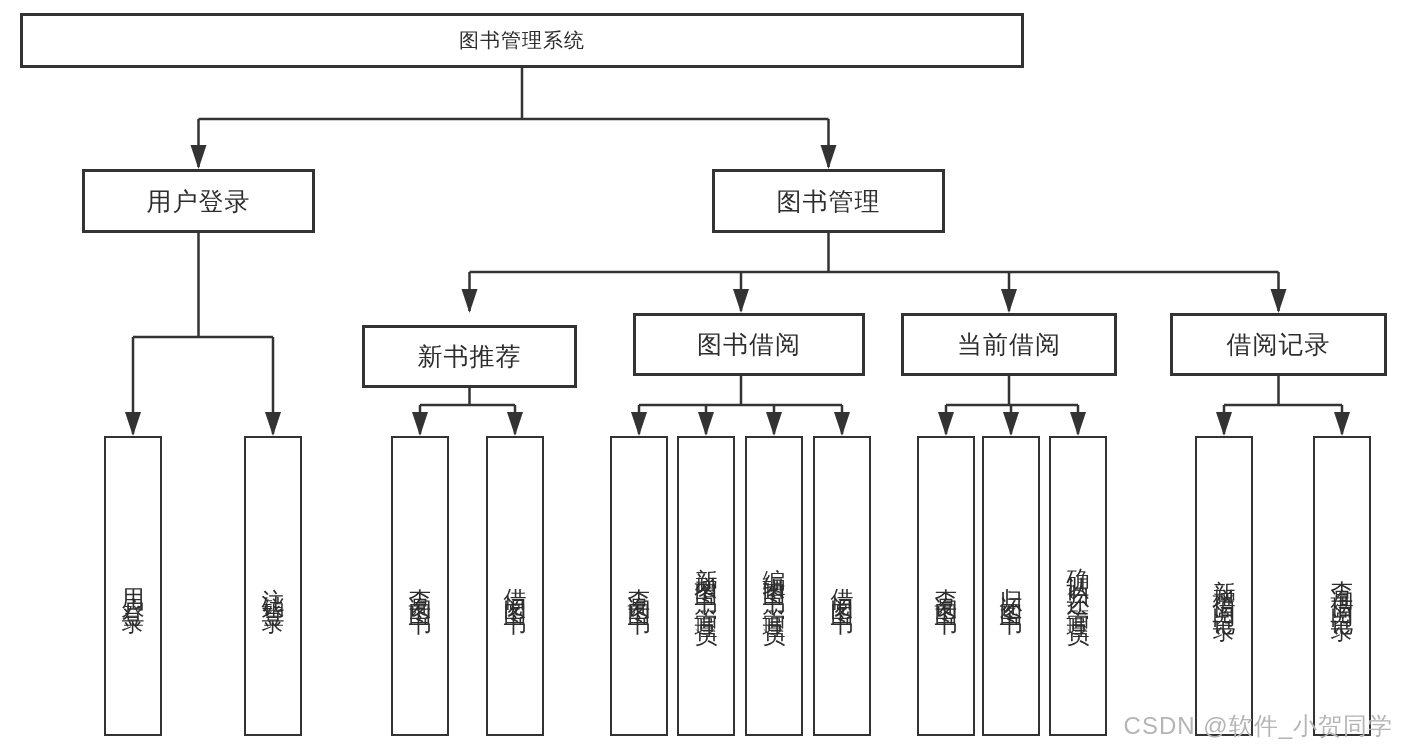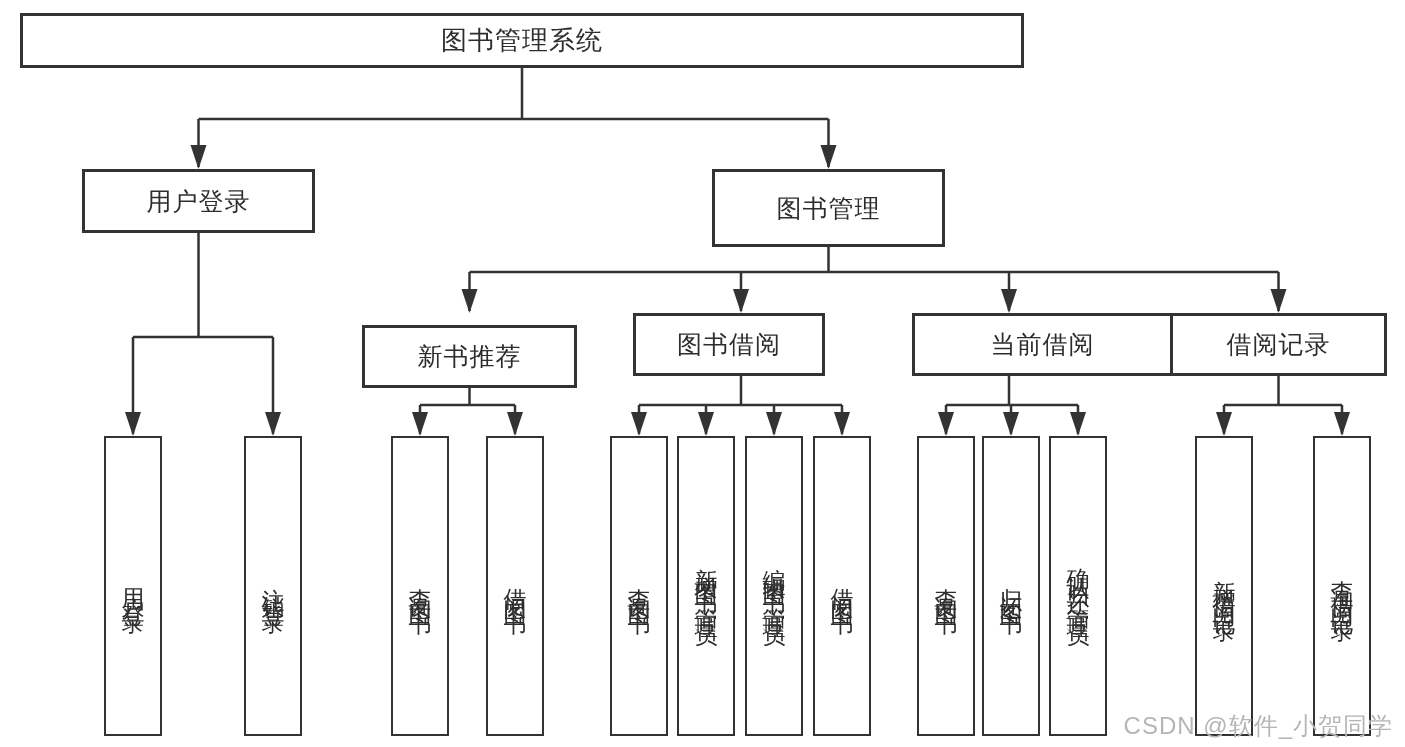--- a/index.html
+++ b/index.html
@@ -23,21 +23,21 @@
   .box{
     position:absolute;
     box-sizing:border-box;
     border:3px solid var(--line);
     background:var(--bg);
     display:flex;align-items:center;justify-content:center;
     font-size:25px;
     letter-spacing:1px;
     white-space:nowrap;
   }
-  .box.root{font-size:26px;}
+  .box.root{font-size:20px;}
   .leaf{
     position:absolute;
     box-sizing:border-box;
     top:436px;height:300px;width:58px;
     border:2px solid var(--line);
     background:var(--bg);
     display:flex;align-items:center;justify-content:center;
   }
   .leaf span{
     writing-mode:vertical-rl;
@@ -94,25 +94,25 @@
     <polygon points="938,412 954,412 946,436"></polygon>
     <polygon points="1003,412 1019,412 1011,436"></polygon>
     <polygon points="1070,412 1086,412 1078,436"></polygon>
     <polygon points="1216,412 1232,412 1224,436"></polygon>
     <polygon points="1334,412 1350,412 1342,436"></polygon>
   </svg>
 
   <div class="box root" style="left:20px;top:13px;width:1004px;height:55px;">图书管理系统</div>
 
   <div class="box" style="left:82px;top:169px;width:233px;height:64px;">用户登录</div>
-  <div class="box" style="left:712px;top:169px;width:233px;height:78px;">图书管理</div>
+  <div class="box" style="left:712px;top:169px;width:233px;height:64px;">图书管理</div>
 
   <div class="box" style="left:362px;top:313px;width:215px;height:63px;margin-top:12px;">新书推荐</div>
-  <div class="box" style="left:633px;top:313px;width:192px;height:63px;">图书借阅</div>
-  <div class="box" style="left:901px;top:313px;width:261px;height:63px;margin-left:11px;">当前借阅</div>
+  <div class="box" style="left:633px;top:313px;width:232px;height:63px;">图书借阅</div>
+  <div class="box" style="left:901px;top:313px;width:216px;height:63px;">当前借阅</div>
   <div class="box" style="left:1170px;top:313px;width:217px;height:63px;">借阅记录</div>
 
   <div class="leaf" style="left:104px;">
     <span>用户登录</span>
   </div>
   <div class="leaf" style="left:244px;">
     <span>注销登录</span>
   </div>
 
   <div class="leaf" style="left:391px;">

